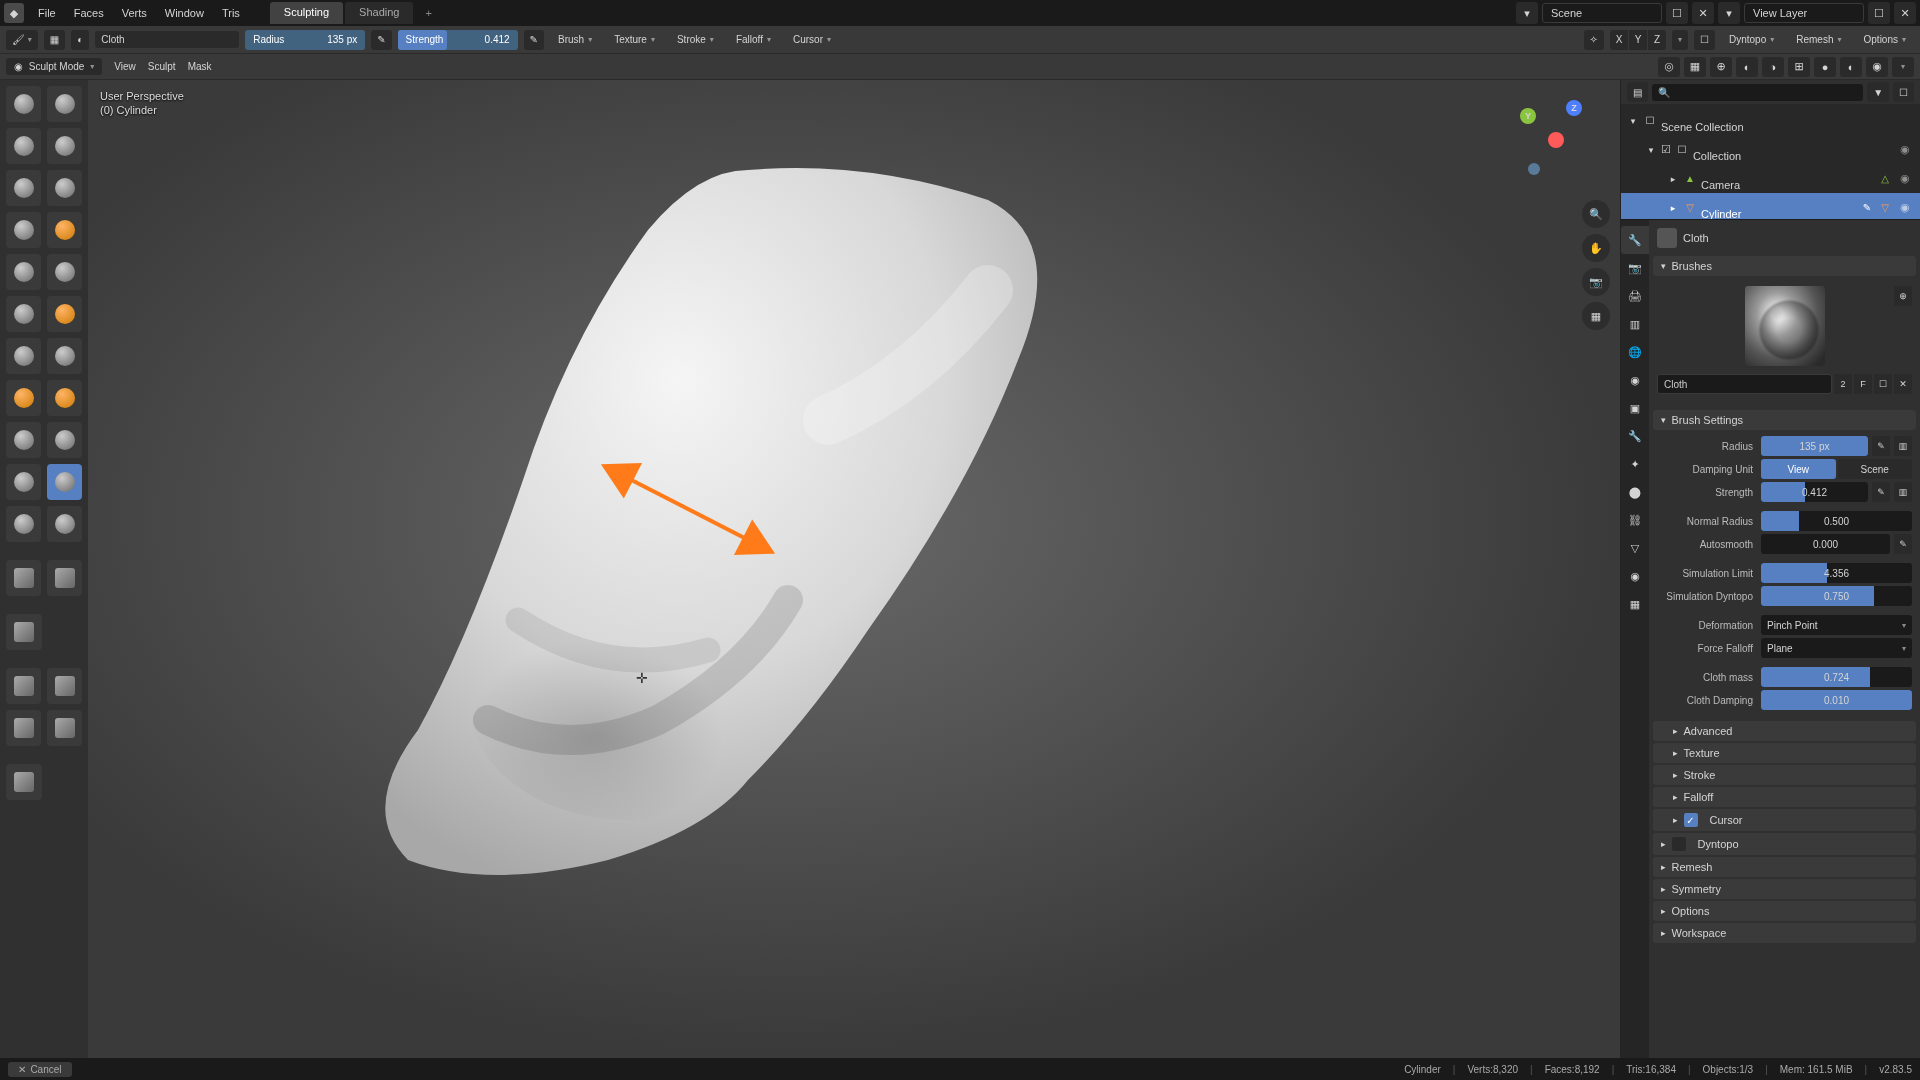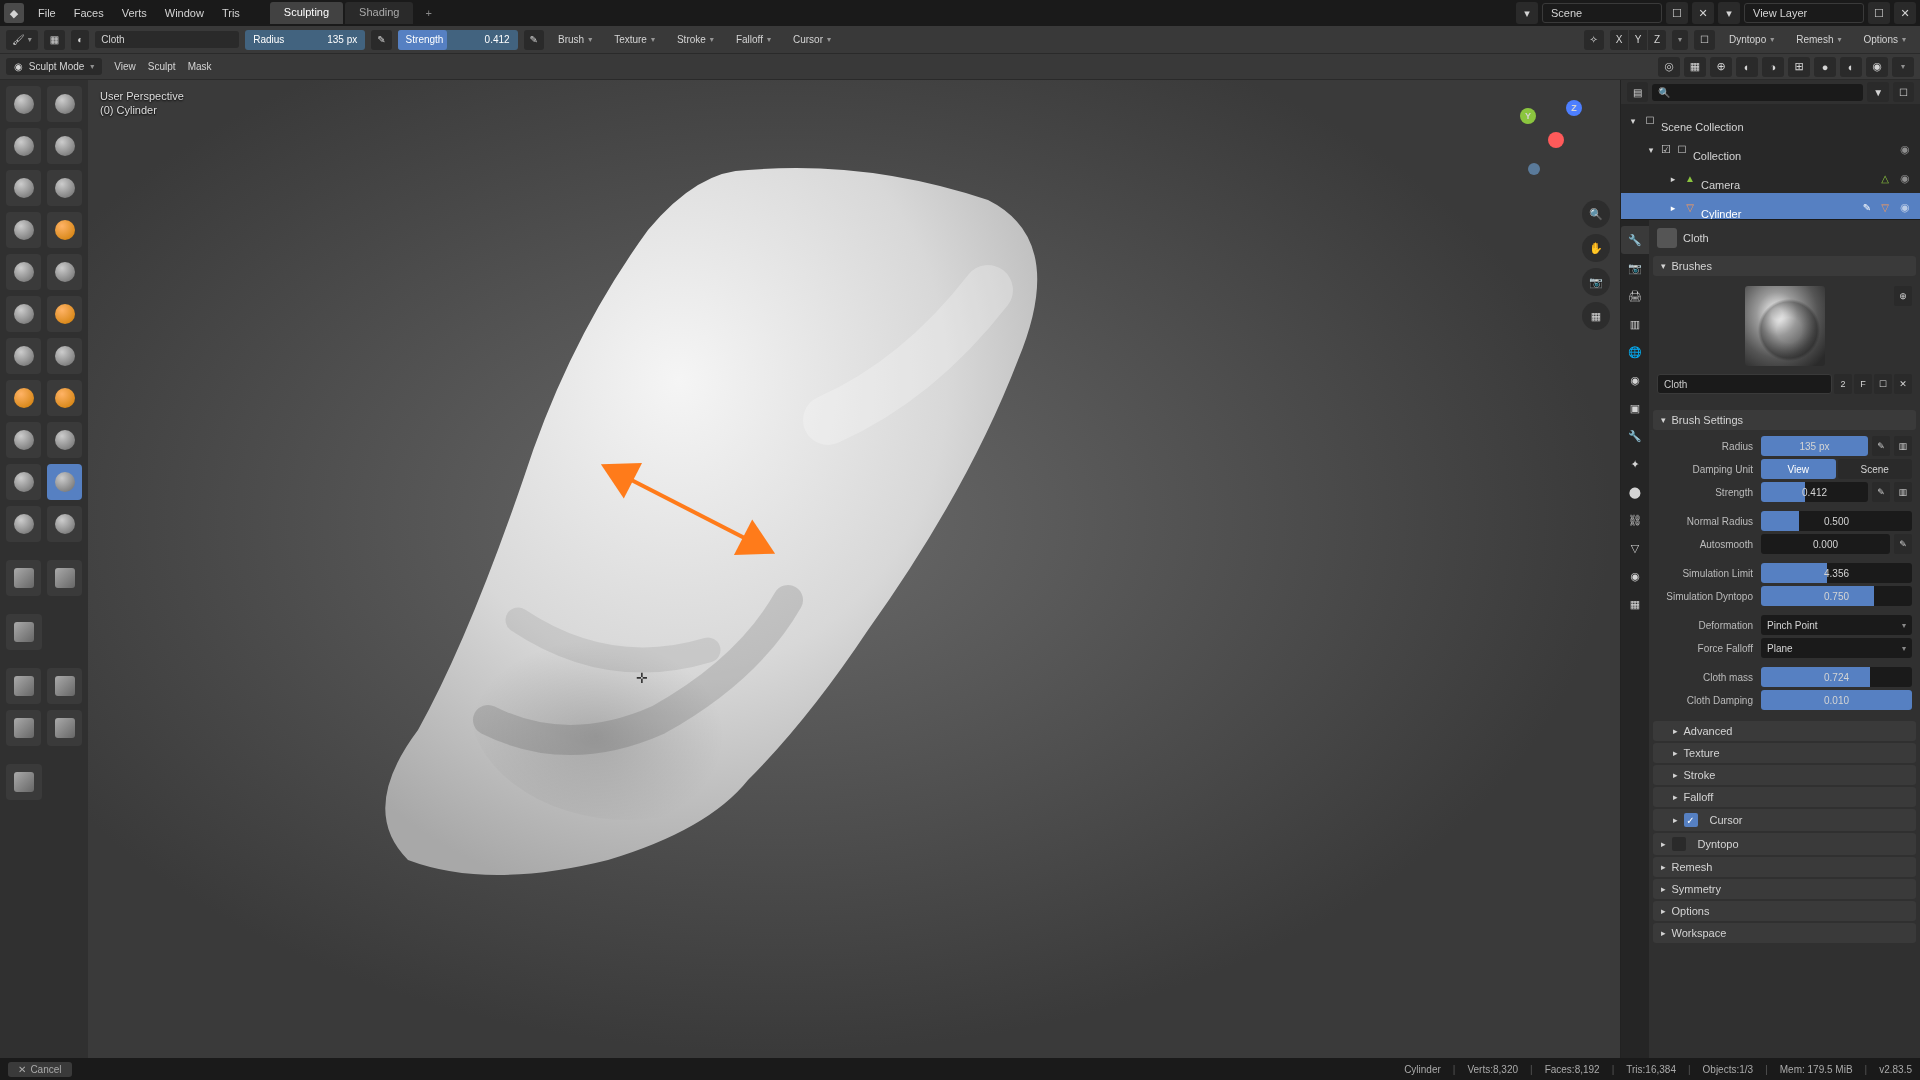--- a/index.html
+++ b/index.html
@@ -673,16 +673,16 @@
   <span>Cylinder</span>
     <span class="stat-sep">|</span>
   <span>Verts:8,320</span>
     <span class="stat-sep">|</span>
   <span>Faces:8,192</span>
     <span class="stat-sep">|</span>
   <span>Tris:16,384</span>
     <span class="stat-sep">|</span>
   <span>Objects:1/3</span>
     <span class="stat-sep">|</span>
-  <span>Mem: 179.5 MiB</span>
+  <span>Mem: 161.5 MiB</span>
     <span class="stat-sep">|</span>
   <span>v2.83.5</span>
 </div>
 
 </body></html>

